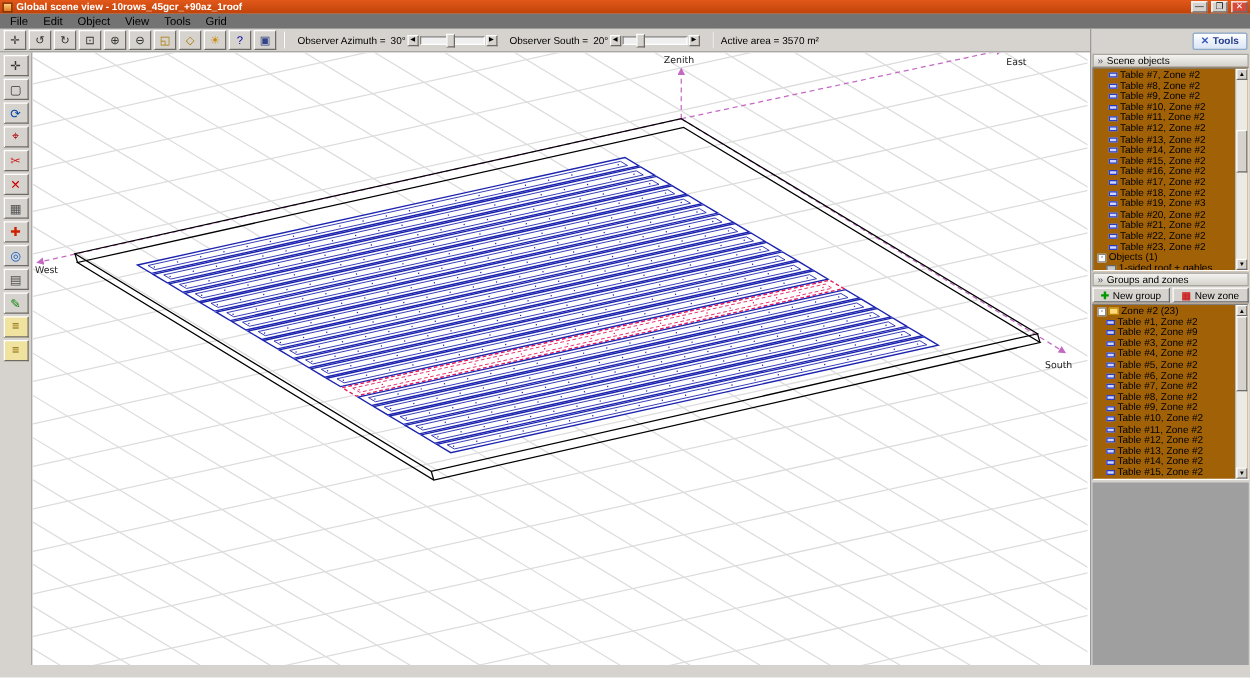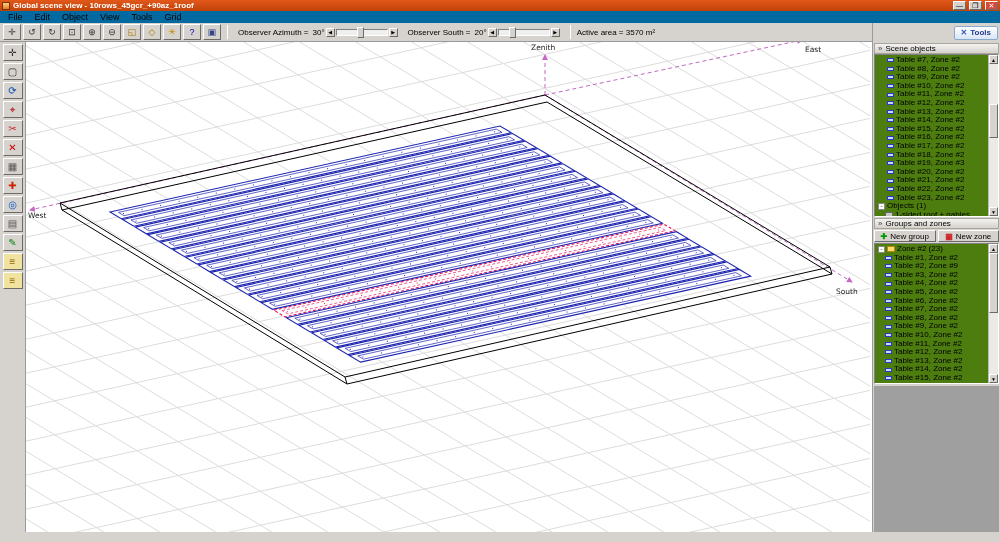--- a/index.html
+++ b/index.html
@@ -12,21 +12,21 @@
   .titlebar{height:11px;background:linear-gradient(180deg,#e2581a,#c04208);
             display:flex;align-items:center;gap:3px;padding:0 2px;}
   .app-icon{width:8px;height:8px;background:linear-gradient(#ffd27f,#e07820);
             border:1px solid #7a3000;flex:none;}
   .title-text{flex:1;color:#fff;font-size:8px;font-weight:bold;white-space:nowrap;overflow:hidden;}
   .win-btn{width:13px;height:9px;font-size:7px;line-height:7px;text-align:center;padding:0;
            background:#d6d3ce;border:1px solid;border-color:#fff #6b6b6b #6b6b6b #fff;}
   .win-btn.close{background:#d64a3a;color:#fff;}
 
   
-  .menubar{height:12px;display:flex;align-items:center;font-size:9px;padding-left:2px;background:#0369a1;}
+  .menubar{height:12px;display:flex;align-items:center;font-size:9px;padding-left:2px;background:#737373;}
   .menu-item{padding:0 6px;}
 
   
   .main-row{display:flex;height:509px;}
   .left-col{flex:1;display:flex;flex-direction:column;min-width:0;}
 
   .toolbar{height:19px;display:flex;align-items:center;gap:2px;padding-left:3px;
            font-size:8px;background:#d6d3ce;border-bottom:1px solid #9a9a9a;}
   .tb-btn{width:18px;height:16px;display:flex;align-items:center;justify-content:center;
           font-size:9px;padding:0;background:#d6d3ce;
@@ -57,21 +57,21 @@
                display:flex;flex-direction:column;}
   .tools-row{height:19px;display:flex;justify-content:flex-end;align-items:center;padding-right:2px;}
   .tools-btn{height:14px;display:flex;align-items:center;gap:3px;font-size:8px;font-weight:bold;
              color:#223a8c;background:linear-gradient(#ffffff,#d9e5f6);
              border:1px solid #8aa8cc;border-radius:2px;padding:0 6px;}
   .tools-x{color:#3355bb;font-size:8px;}
   .panel-header{height:11px;margin:1px 1px 0 1px;display:flex;align-items:center;gap:3px;
                 font-size:8px;padding-left:3px;background:linear-gradient(#f4f3f1,#d5d2cb);
                 border:1px solid #a9a6a0;}
   .hdr-icon{color:#445;font-size:8px;line-height:8px;}
-  .listbox{background:#4d7c0f;margin:0 1px;position:relative;overflow:hidden;
+  .listbox{background:#a16207;margin:0 1px;position:relative;overflow:hidden;
            border:1px solid;border-color:#808080 #fff #fff #808080;text-decoration:underline;}
   #scene-listbox{height:163px;}
   #groups-listbox{height:141px;}
   .list-inner{position:absolute;left:0;top:1px;right:10px;}
   .trow{display:flex;align-items:center;height:8.6px;line-height:8.6px;font-size:8px;
         white-space:nowrap;gap:2px;padding-left:12px;overflow:hidden;}
   .trow.node{padding-left:3px;}
   .trow.child{padding-left:10px;}
   .tbl-icon{width:7px;height:4px;border:1px solid #2b3bbf;background:#cdd6ff;flex:none;}
   .roof-icon{width:8px;height:5px;background:#c9c9c9;border:1px solid #666;flex:none;}

